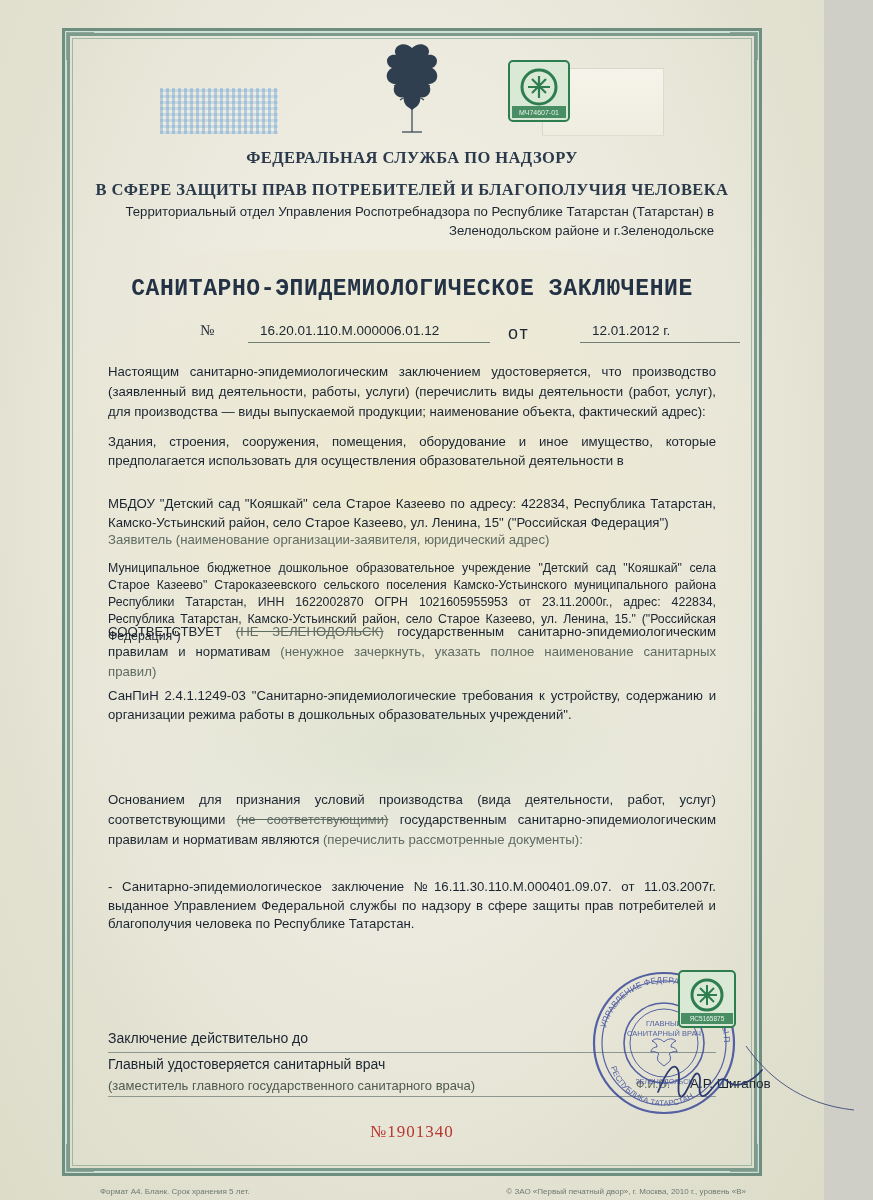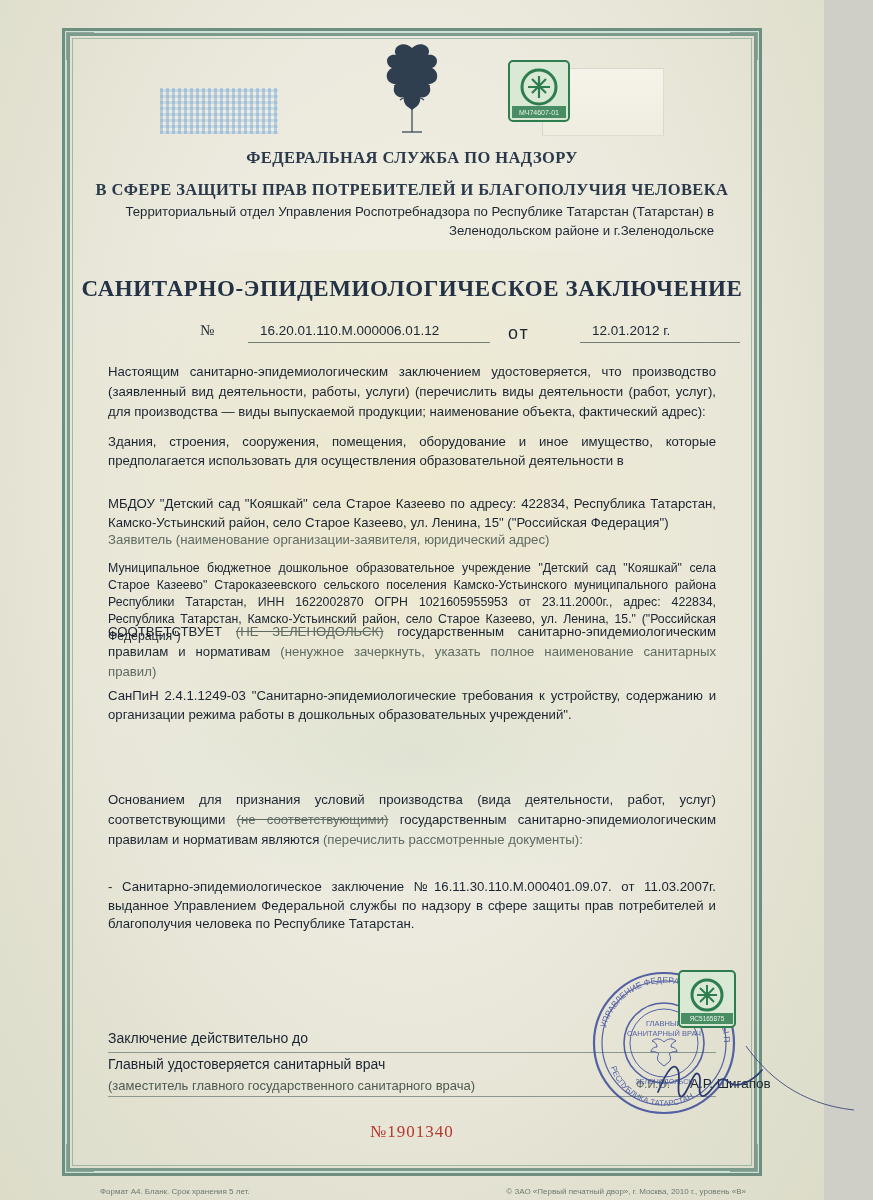--- a/index.html
+++ b/index.html
@@ -83,21 +83,21 @@
     position:absolute;left:106px;right:110px;top:202px;
     text-align:right;font-size:13.2px;color:#1d2733;line-height:1.45;
   }
   .sub-caption{
     position:absolute;left:0;right:0;top:248px;text-align:center;
     font-size:9px;color:#8d9b8f;letter-spacing:.2px;
   }
 
   .title{
     position:absolute;left:72px;right:72px;top:276px;text-align:center;
-    font-family:Liberation Serif, serif;font-weight:bold;
+    font-family:Liberation Mono, monospace;font-weight:bold;
     font-size:23px;color:#233244;letter-spacing:.6px;
   }
 
   .numrow{
     position:absolute;left:72px;right:72px;top:320px;height:24px;
     font-size:13.5px;color:#1d2733;
   }
   .numrow .lbl-no{position:absolute;left:128px;top:2px;font-family:"Liberation Serif",serif;font-size:15px;}
   .numrow .val-no{position:absolute;left:188px;top:3px;font-size:13.5px;}
   .numrow .lbl-ot{position:absolute;left:436px;top:3px;letter-spacing:2px;font-size:18px;}

